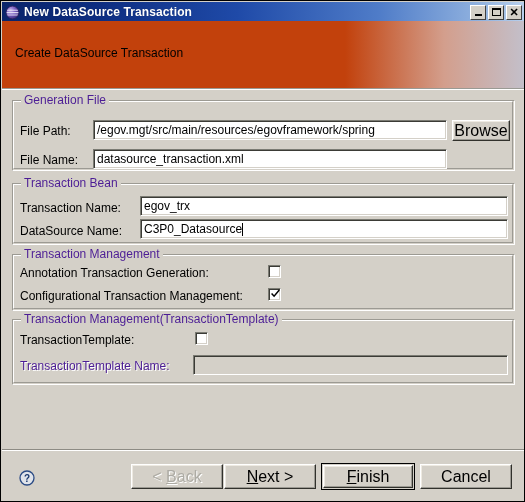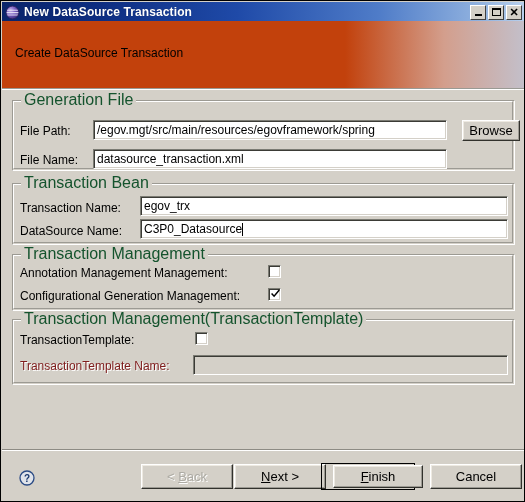--- a/index.html
+++ b/index.html
@@ -138,36 +138,36 @@
     border: 1px solid #ffffff;
     border-right-color: #9c9a93;
     border-bottom-color: #9c9a93;
     pointer-events: none;
   }
   .group-legend {
     position: absolute;
     left: 8px; top: -7px;
     background: #d4d0c8;
     padding: 0 3px;
-    font-size: 16px;
-    color: #14532d;
+    font-size: 12px;
+    color: #4c1d95;
     white-space: nowrap;
     line-height: 12px;
   }
 
   
   .lbl {
     position: absolute;
     font-size: 12px;
     color: #000000;
     white-space: nowrap;
     line-height: 14px;
     text-align: center;
   }
-  .lbl.disabled { color: #7f1d1d; text-shadow: 1px 1px 0 #ffffff; }
+  .lbl.disabled { color: #4c1d95; text-shadow: 1px 1px 0 #ffffff; }
 
   .field {
     position: absolute;
     box-sizing: border-box;
     background: #ffffff;
     border: 1px solid;
     border-color: #7b7b73 #ffffff #ffffff #7b7b73;
     box-shadow: inset 1px 1px 0 #3b3b36, inset -1px -1px 0 #d4d0c8;
     font-size: 12px;
     color: #000000;
@@ -206,28 +206,27 @@
   }
 
   
   .btn {
     position: absolute;
     box-sizing: border-box;
     background: #d4d0c8;
     border: 1px solid;
     border-color: #ffffff #31312c #31312c #ffffff;
     box-shadow: inset -1px -1px 0 #9c9a93, inset 1px 1px 0 #eeeae2;
-    font-size: 13px;
+    font-size: 16px;
     color: #000000;
     display: flex;
     align-items: center;
     justify-content: center;
     white-space: nowrap;
     font-family: "Liberation Sans", sans-serif;
-    margin-left: 10px;
   }
   .btn.disabled { color: #adaba4; text-shadow: 1px 1px 0 #ffffff; }
   .btn-default-ring {
     position: absolute;
     border: 1px solid #000000;
     box-sizing: border-box;
   }
   .mn { text-decoration: underline; }
 
   
@@ -304,23 +303,23 @@
   <div class="lbl" style="left:19px; top:223px;">DataSource Name:</div>
   <div class="field" style="left:139px; top:218px; width:368px; height:20px;">
     <span>C3P0_Datasource</span>
       <span class="caret"></span>
   </div>
 
   <div class="group" style="left:11px; top:253px; width:503px; height:57px;">
     <div class="group-inner"></div>
     <div class="group-legend">Transaction Management</div>
   </div>
-  <div class="lbl" style="left:19px; top:265px;">Annotation Management Management:</div>
+  <div class="lbl" style="left:19px; top:265px;">Annotation Transaction Generation:</div>
   <div class="cbox" style="left:267px; top:264px;"></div>
-  <div class="lbl" style="left:19px; top:288px;">Configurational Generation Management:</div>
+  <div class="lbl" style="left:19px; top:288px;">Configurational Transaction Management:</div>
   <div class="cbox" style="left:267px; top:287px;">
     <svg class="tick" viewBox="0 0 9 10">
       <path d="M0.6 4.4 L3.1 7.2 L8.3 1.0" stroke="#000000" stroke-width="1.5" fill="none"></path>
     </svg>
   </div>
 
   <div class="group" style="left:11px; top:318px; width:503px; height:66px;">
     <div class="group-inner"></div>
     <div class="group-legend">Transaction Management(TransactionTemplate)</div>
   </div>

